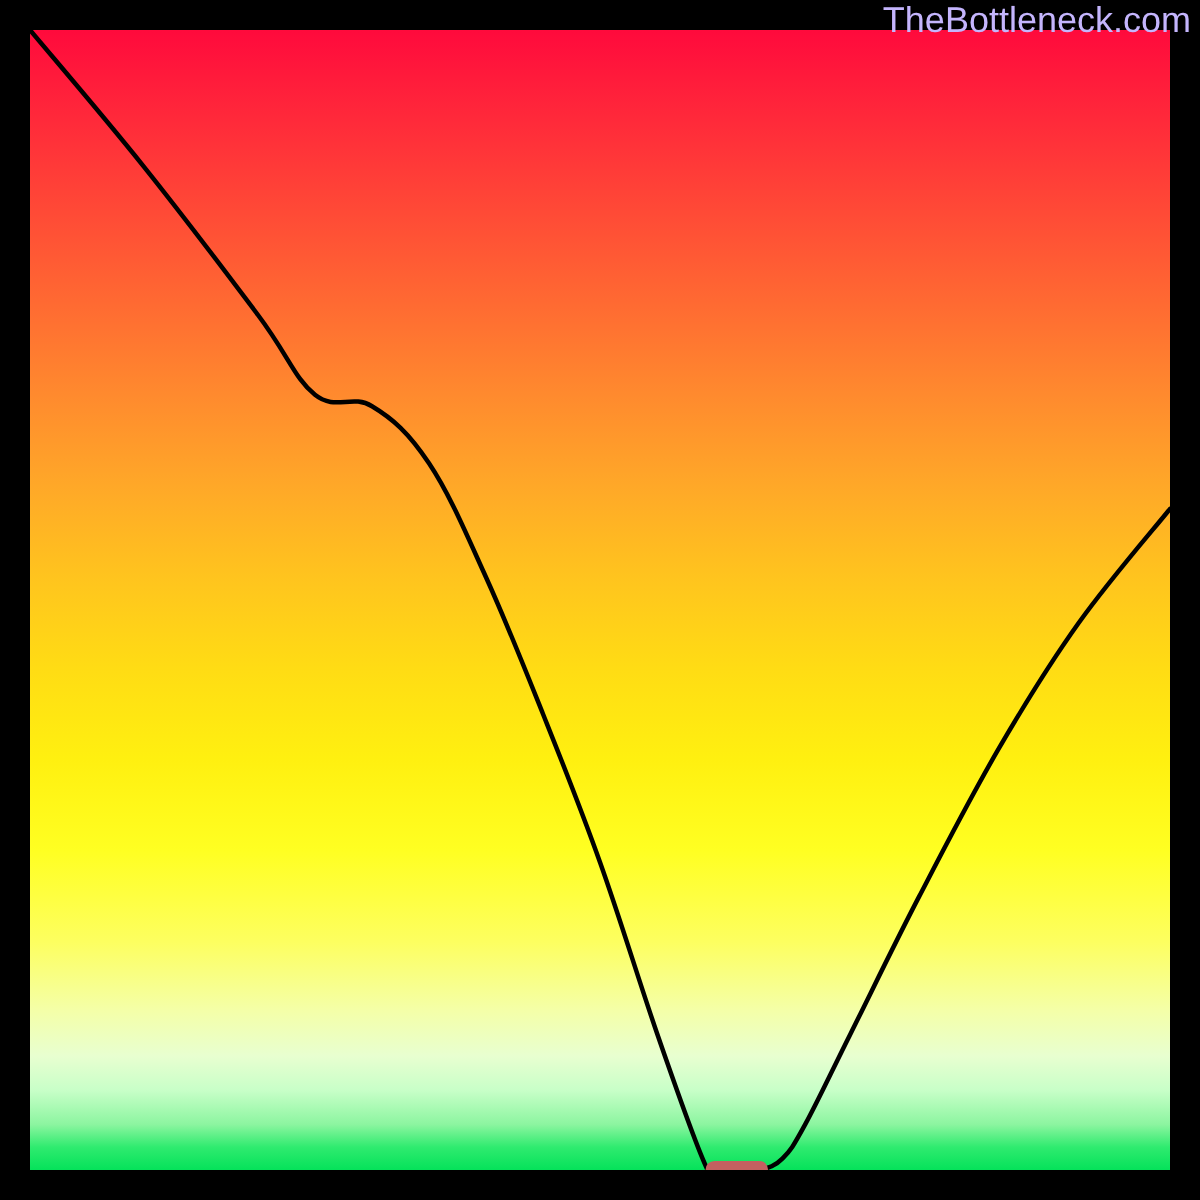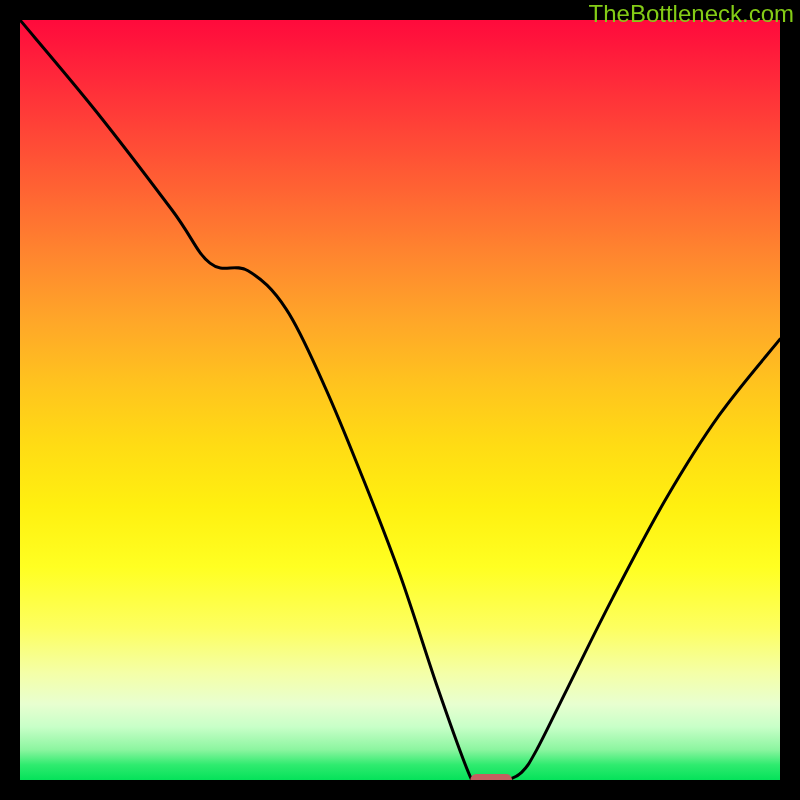--- a/index.html
+++ b/index.html
@@ -52,21 +52,21 @@
     width: 760px;
     height: 760px;
   }
   .watermark {
     position: absolute;
     top: 0;
     right: 6px;
     font-family: Arial, Helvetica, sans-serif;
     font-size: 24px;
     font-weight: 500;
-    color: #84cc16;
+    color: #c4b5fd;
     user-select: none;
   }
 </style>
 </head>
 <body>
 
 <div class="frame">
   <div class="plot-area">
     <svg class="plot-svg" viewBox="0 0 760 760" preserveAspectRatio="none">
       <path id="curve-path" d="M 0.00 0.00 C 13.68 16.42, 48.64 57.00, 76.00 91.20 C 103.36 125.40, 131.48 162.64, 152.00 190.00 C 172.52 217.36, 176.32 232.26, 190.00 243.20 C 203.68 254.14, 214.32 242.59, 228.00 250.80 C 241.68 259.01, 252.32 268.28, 266.00 288.80 C 279.68 309.32, 290.32 334.70, 304.00 364.80 C 317.68 394.90, 328.32 421.80, 342.00 456.00 C 355.68 490.20, 366.32 516.50, 380.00 554.80 C 393.68 593.10, 405.69 633.23, 418.00 668.80 C 430.31 704.37, 441.56 735.98, 448.40 752.40 C 455.24 768.82, 451.90 758.63, 456.00 760.00 C 460.10 761.37, 465.73 760.00, 471.20 760.00 C 476.67 760.00, 480.93 761.37, 486.40 760.00 C 491.87 758.63, 496.13 757.87, 501.60 752.40 C 507.07 746.93, 508.59 744.65, 516.80 729.60 C 525.01 714.55, 533.52 696.16, 547.20 668.80 C 560.88 641.44, 575.02 611.80, 592.80 577.60 C 610.58 543.40, 626.85 511.63, 646.00 478.80 C 665.15 445.97, 678.68 423.93, 699.20 395.20 C 719.72 366.47, 749.06 332.88, 760.00 319.20" fill="none" stroke="#000" stroke-width="3" stroke-linejoin="round" stroke-linecap="round"></path>

